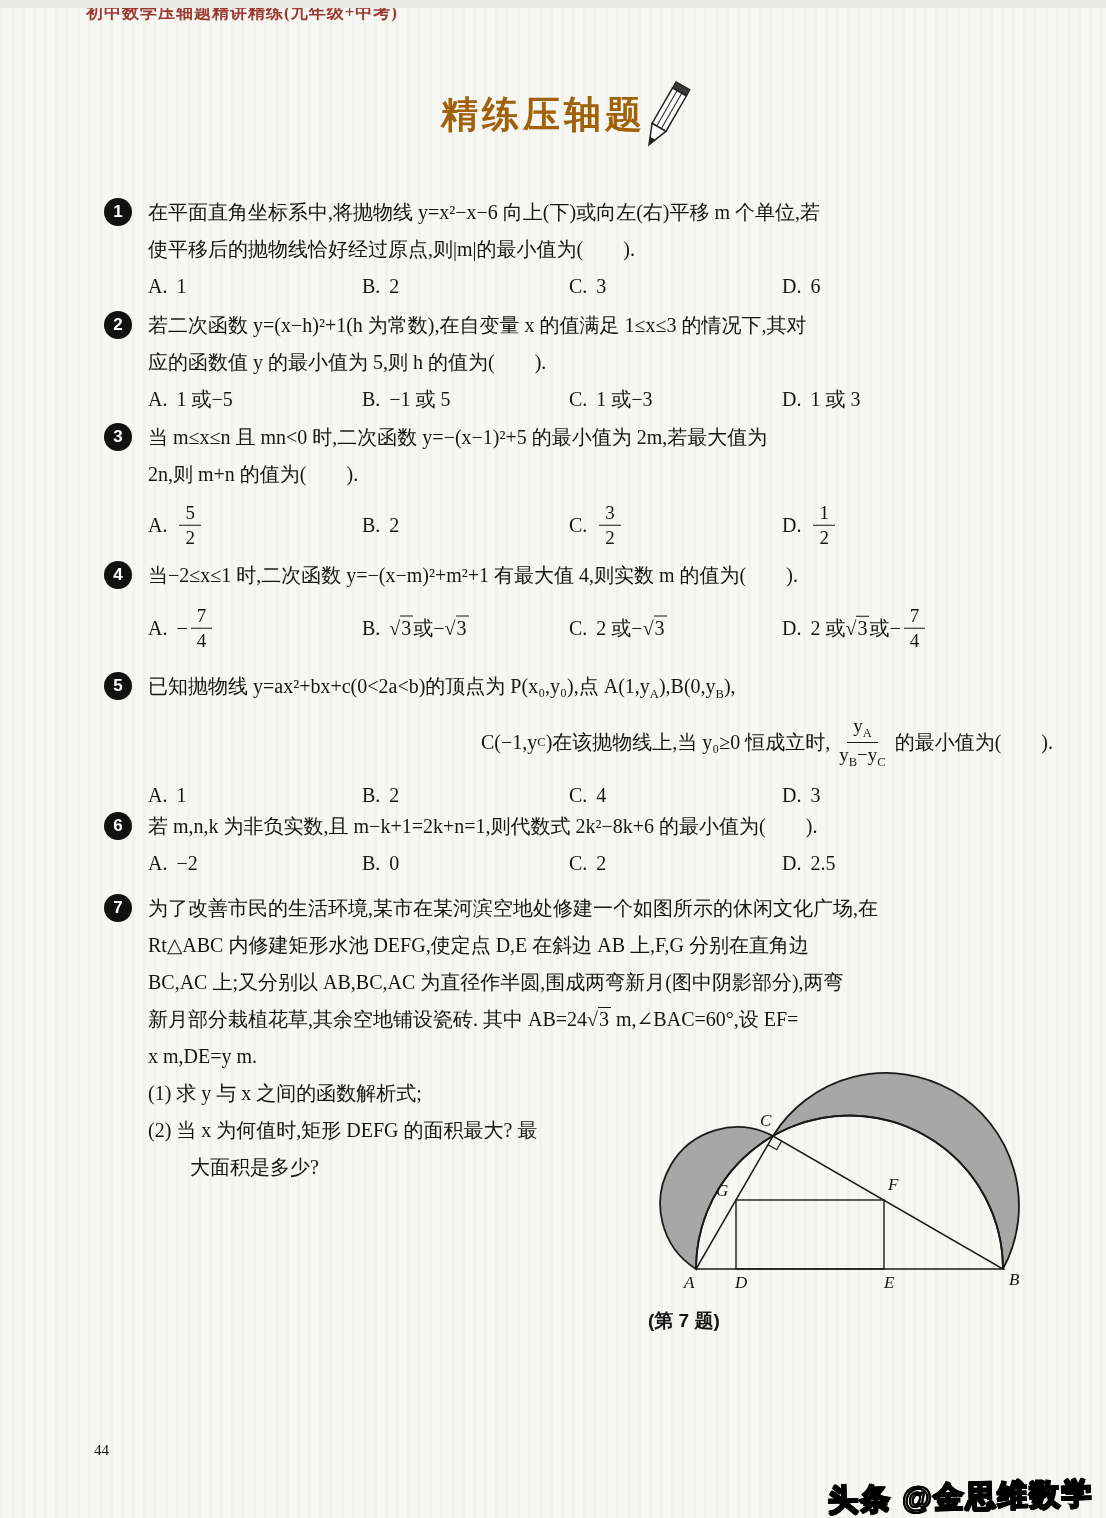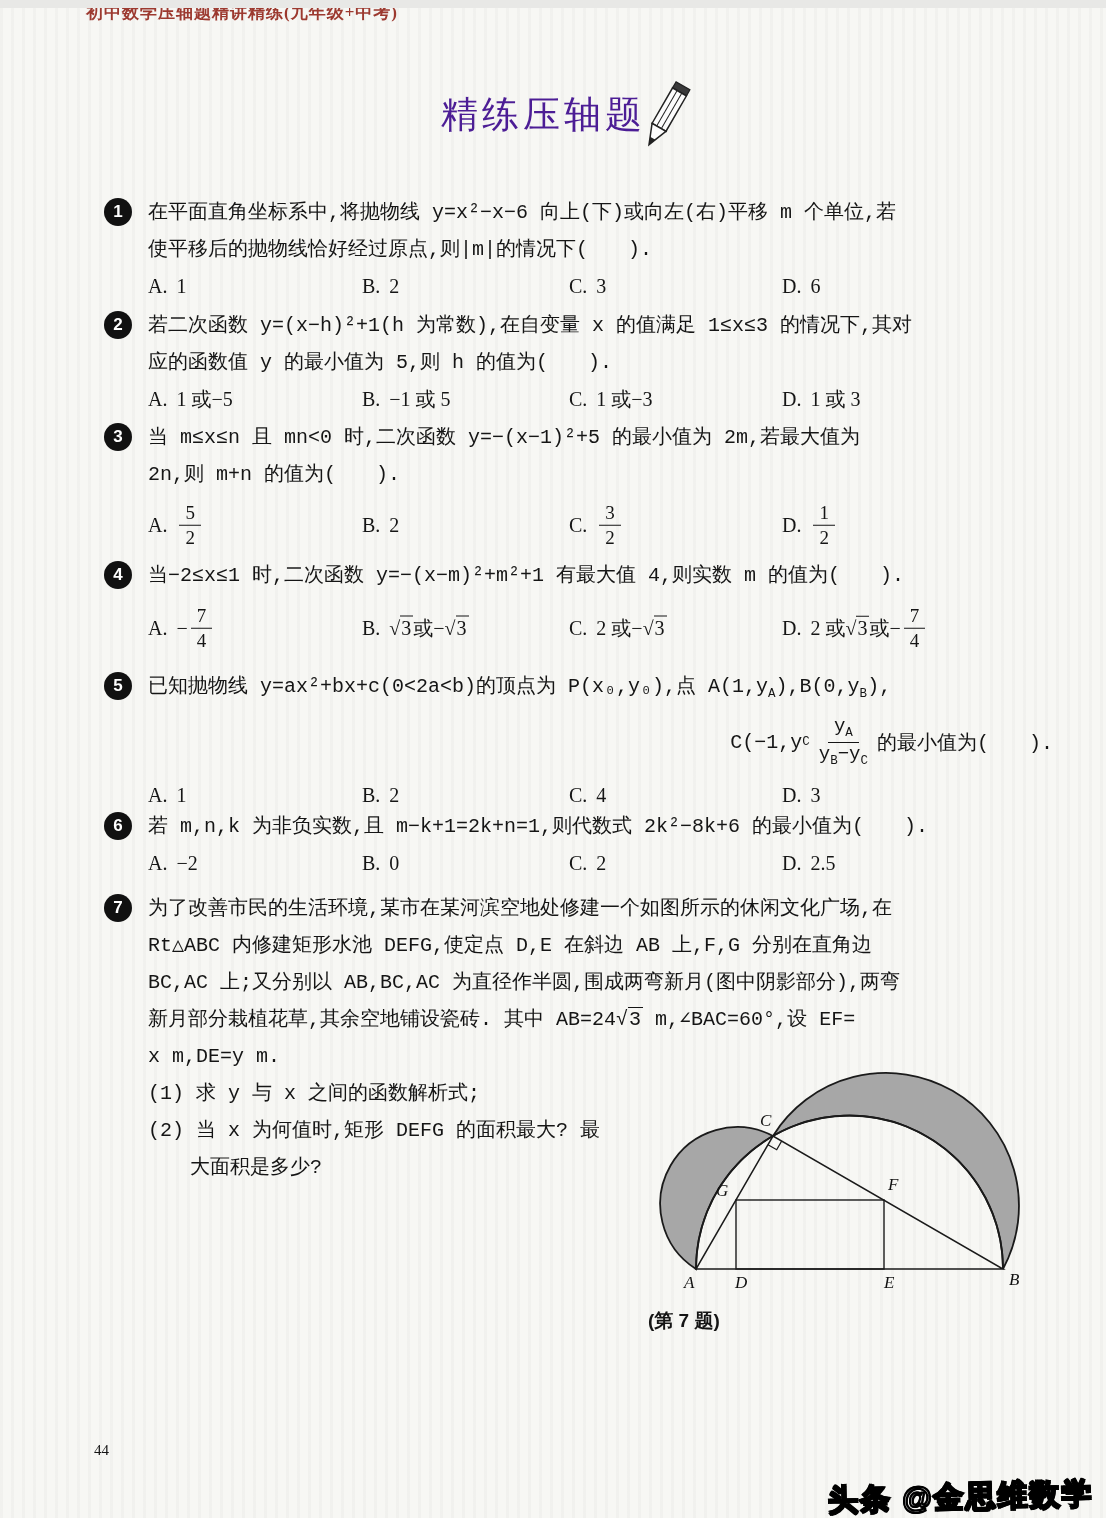--- a/index.html
+++ b/index.html
@@ -11,31 +11,31 @@
   .page::before{
     content:""; position:absolute; inset:0; pointer-events:none;
     background:repeating-linear-gradient(90deg, rgba(110,110,110,0.045) 0 3px, rgba(255,255,255,0) 3px 11px);
   }
   .header{
     position:absolute; top:-7px; left:86px; font-size:17px; font-weight:bold;
     color:#9c392f; letter-spacing:1px; white-space:nowrap;
   }
   .title-row{position:absolute; top:82px; left:441px; display:flex; align-items:flex-start;}
   .title-row h1{
-    margin:0; font-size:37px; font-weight:normal; letter-spacing:4px;
-    font-family:"Liberation Sans","DejaVu Sans",sans-serif; color:#4c1d95;
+    margin:0; font-size:37px; font-weight:bold; letter-spacing:4px;
+    font-family:"Liberation Sans","DejaVu Sans",sans-serif; color:#a16207;
   }
   .pencil{position:absolute; left:634px; top:66px;}
   .prob{position:absolute; left:148px; width:905px;}
   .badge{
     position:absolute; left:-44px; top:4px; width:28px; height:28px; border-radius:50%;
     background:#111; color:#fff; display:flex; align-items:center; justify-content:center;
     font-family:"Liberation Sans","DejaVu Sans",sans-serif; font-size:17px; font-weight:bold;
   }
-  .pline{font-size:20px; line-height:37px; white-space:nowrap;font-family:Liberation Mono, monospace;}
+  .pline{font-size:20px; line-height:37px; white-space:nowrap;}
   .flexline{display:flex; align-items:center; height:58px; line-height:normal; white-space:nowrap;justify-content:flex-end;}
   .opts{position:relative; width:100%;}
   .opt{position:absolute; top:50%; transform:translateY(-50%); display:inline-flex; align-items:center; font-size:20px; white-space:nowrap;}
   .opt .olabel{margin-right:9px;}
   .h36{height:36px;} .h56{height:56px;}
   .c0{left:0;} .c1{left:214px;} .c2{left:421px;} .c3{left:634px;}
   .frac{display:inline-flex; flex-direction:column; align-items:center; vertical-align:middle; font-size:19px; line-height:1.25; margin:0 3px;}
   .frac .fn{padding:0 6px; border-bottom:1.6px solid #151515;}
   .frac .fd{padding:0 6px;}
   sub{font-size:12.5px;}
@@ -74,21 +74,21 @@
       <line x1="28.3" y1="14" x2="28.3" y2="55" stroke="#222" stroke-width="1"></line>
       <line x1="33.6" y1="14" x2="33.6" y2="55" stroke="#222" stroke-width="1"></line>
       <polygon points="23,55 39,55 31,75" fill="#fcfcfc" stroke="#222" stroke-width="1.5"></polygon>
       <polygon points="28,67.5 34,67.5 31,75" fill="#222"></polygon>
     </g>
   </svg>
 
   <section class="prob" style="top:186px">
     <span class="badge">1</span>
     <div class="pline">在平面直角坐标系中,将抛物线 y=x²−x−6 向上(下)或向左(右)平移 m 个单位,若</div>
-    <div class="pline">使平移后的抛物线恰好经过原点,则|m|的情况下(　　).</div>
+    <div class="pline">使平移后的抛物线恰好经过原点,则|m|的最小值为(　　).</div>
     <div class="opts h36">
       <span class="opt c0">
           <span class="olabel">A.</span>
           <span>1</span>
         </span>
       <span class="opt c1">
           <span class="olabel">B.</span>
           <span>2</span>
         </span>
       <span class="opt c2">
@@ -194,20 +194,21 @@
         </span>
     </div>
   </section>
 
   <section class="prob" style="top:660px">
     <span class="badge">5</span>
     <div class="pline"><span>已知抛物线 y=ax²+bx+c(0&lt;2a&lt;b)的顶点为 P(x₀,y₀),点 A(1,y</span><sub>A</sub><span>),B(0,y</span><sub>B</sub><span>),</span></div>
     <div class="pline flexline">
       <span>C(−1,y</span>
         <sub>C</sub>
+        <span>)在该抛物线上,当 y₀≥0 恒成立时,</span>
       <span class="frac">
         <span class="fn"><span>y</span><sub>A</sub></span>
         <span class="fd"><span>y</span><sub>B</sub><span>−y</span><sub>C</sub></span>
       </span>
       <span>的最小值为(　　).</span>
     </div>
     <div class="opts h36" style="margin-top:6px">
       <span class="opt c0">
           <span class="olabel">A.</span>
           <span>1</span>

